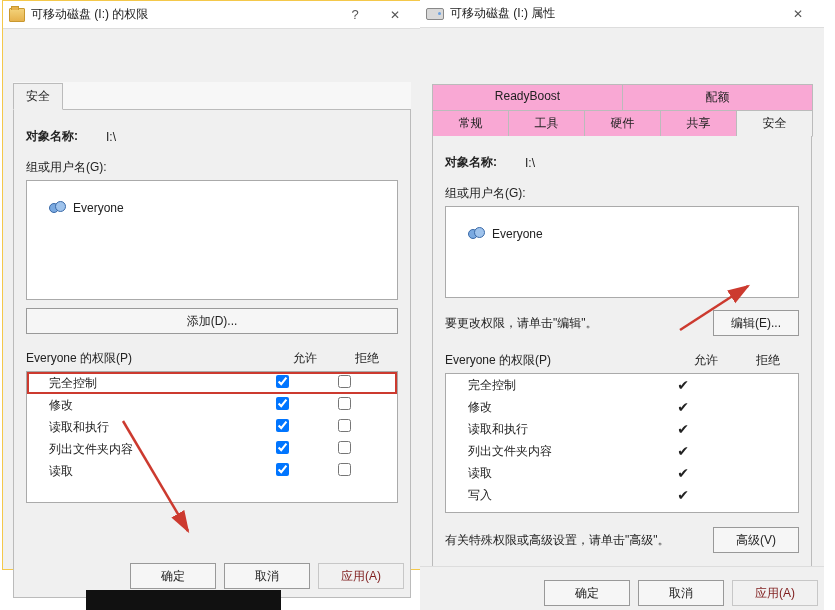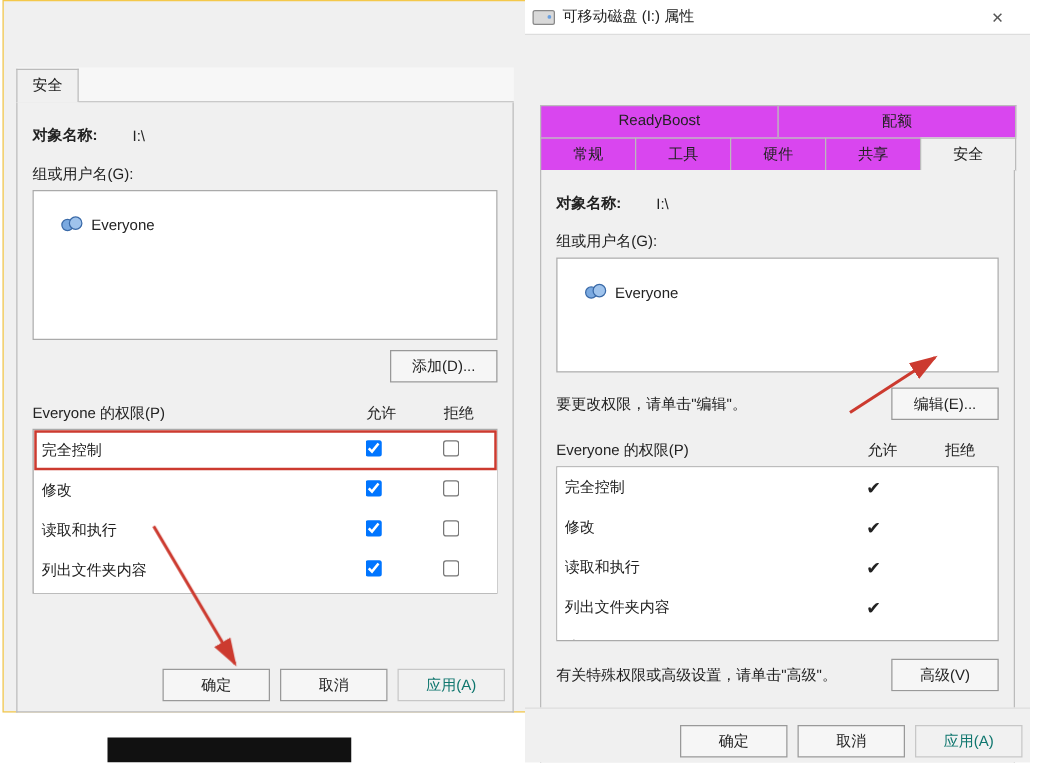--- a/index.html
+++ b/index.html
@@ -40,21 +40,21 @@
   .spacer { flex:1; }
   .win-btn { width:40px;height:26px;display:flex;align-items:center;justify-content:center;color:#555;}
   .win-btn.close::before{content:"✕";font-size:12px;}
   .win-btn.help::before{content:"?";font-size:13px;}
   .body { padding: 6px 10px 10px 10px; margin-top: 47px; }
 
   
   .tabs { display:flex;flex-wrap:wrap; border-bottom:1px solid #bbb; background:#f7f7f7;}
   .tab {
     padding:4px 12px; border:1px solid #bbb; border-bottom:none;
-    background:#d946ef; margin-right:-1px; position:relative; top:1px;
+    background:#f9a8d4; margin-right:-1px; position:relative; top:1px;
   }
   .tab.active { background:#f0f0f0; border-bottom:1px solid #f0f0f0; }
   .tabstrip-right { display:flex; flex-direction:column; }
   .tabstrip-right .trow{display:flex;}
   .tabstrip-right .tab{flex:1;text-align:center;}
   .tab-body {
     border:1px solid #bbb; border-top:none; background:#f0f0f0;
     padding:12px 12px 12px 12px;
   }
   .left-tab-body{height:488px;position:relative;}
@@ -75,31 +75,31 @@
     content:"";position:absolute;border-radius:50%;
   }
   .people-icon::before{left:0;top:2px;width:8px;height:8px;background:#7aa9e0;border:1px solid #3a6aa8;}
   .people-icon::after{left:6px;top:0;width:9px;height:9px;background:#9fc3ec;border:1px solid #3a6aa8;}
 
   .btn {
     display:inline-flex;align-items:center;justify-content:center;
     min-width:86px;height:26px;border:1px solid #999;background:#f6f6f6;
     padding:0 10px;font-size:12px;cursor:default;
   }
-  .btn.disabled{color:#0f766e;border-color:#c7c7c7;background:#f1f1f1;}
-  .btn-row{display:flex;justify-content:flex-end;gap:10px;margin-top:8px;}
+  .btn.disabled{color:#7f1d1d;border-color:#c7c7c7;background:#f1f1f1;}
+  .btn-row{display:flex;justify-content:center;gap:10px;margin-top:8px;flex-direction:column;}
 
   .perm-header{display:flex;margin-top:16px;align-items:baseline;}
   .perm-header .plabel{flex:1;}
   .perm-header .col{width:62px;text-align:center;}
   .perm-list{
     border:1px solid #aaa;background:#fff;height:132px;overflow-y:scroll;
     margin-top:4px;
   }
-  .perm-row{display:flex;align-items:center;height:32px;padding:0 6px;}
+  .perm-row{display:flex;align-items:center;height:22px;padding:0 22px;}
   .perm-row .pname{flex:1;}
   .perm-row .cell{width:62px;text-align:center;}
   .perm-row.hl{outline:2px solid #cc3a2f;outline-offset:-2px;}
   input[type=checkbox]{width:13px;height:13px;}
   .check-mark{font-size:14px;line-height:14px;}
   .footer-btns{
     position:absolute;left:0;right:0;bottom:8px;
     display:flex;justify-content:flex-end;gap:8px;padding:0 6px;
   }
   .dlg-right .footer-btns{bottom:4px;}
@@ -111,20 +111,27 @@
 
   .right-edit-row{display:flex;align-items:center;margin-top:12px;}
   .right-edit-row .txt{flex:1;}
   .right-adv-row{display:flex;align-items:center;margin-top:14px;}
   .right-adv-row .txt{flex:1;}
 </style>
 </head>
 <body>
 
 <div class="dialog dlg-left">
+  <div class="titlebar">
+    <span class="title-icon"></span>
+    <span>可移动磁盘 (I:) 的权限</span>
+    <span class="spacer"></span>
+    <span class="win-btn help"></span>
+    <span class="win-btn close"></span>
+  </div>
   <div class="body">
     <div class="tabs">
       <div class="tab active">安全</div>
     </div>
     <div class="tab-body left-tab-body">
       <div class="field-row">
         <span class="lbl">对象名称:</span>
         <span>I:\</span>
       </div>
       <div style="margin-bottom:4px;">组或用户名(G):</div>

